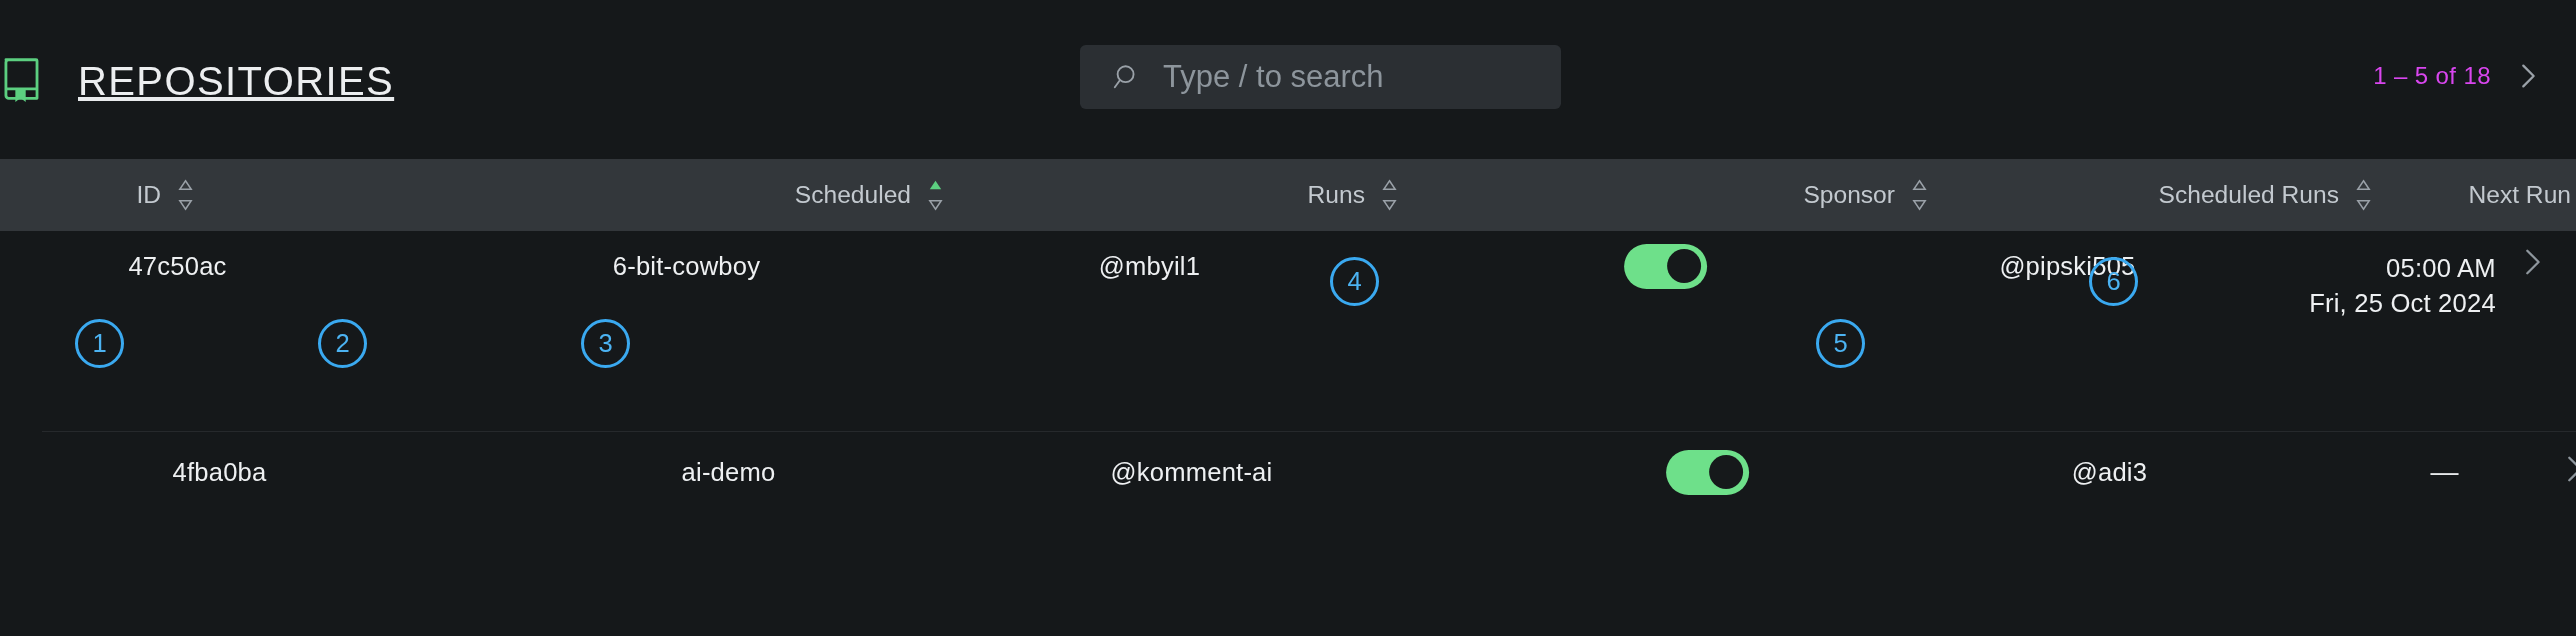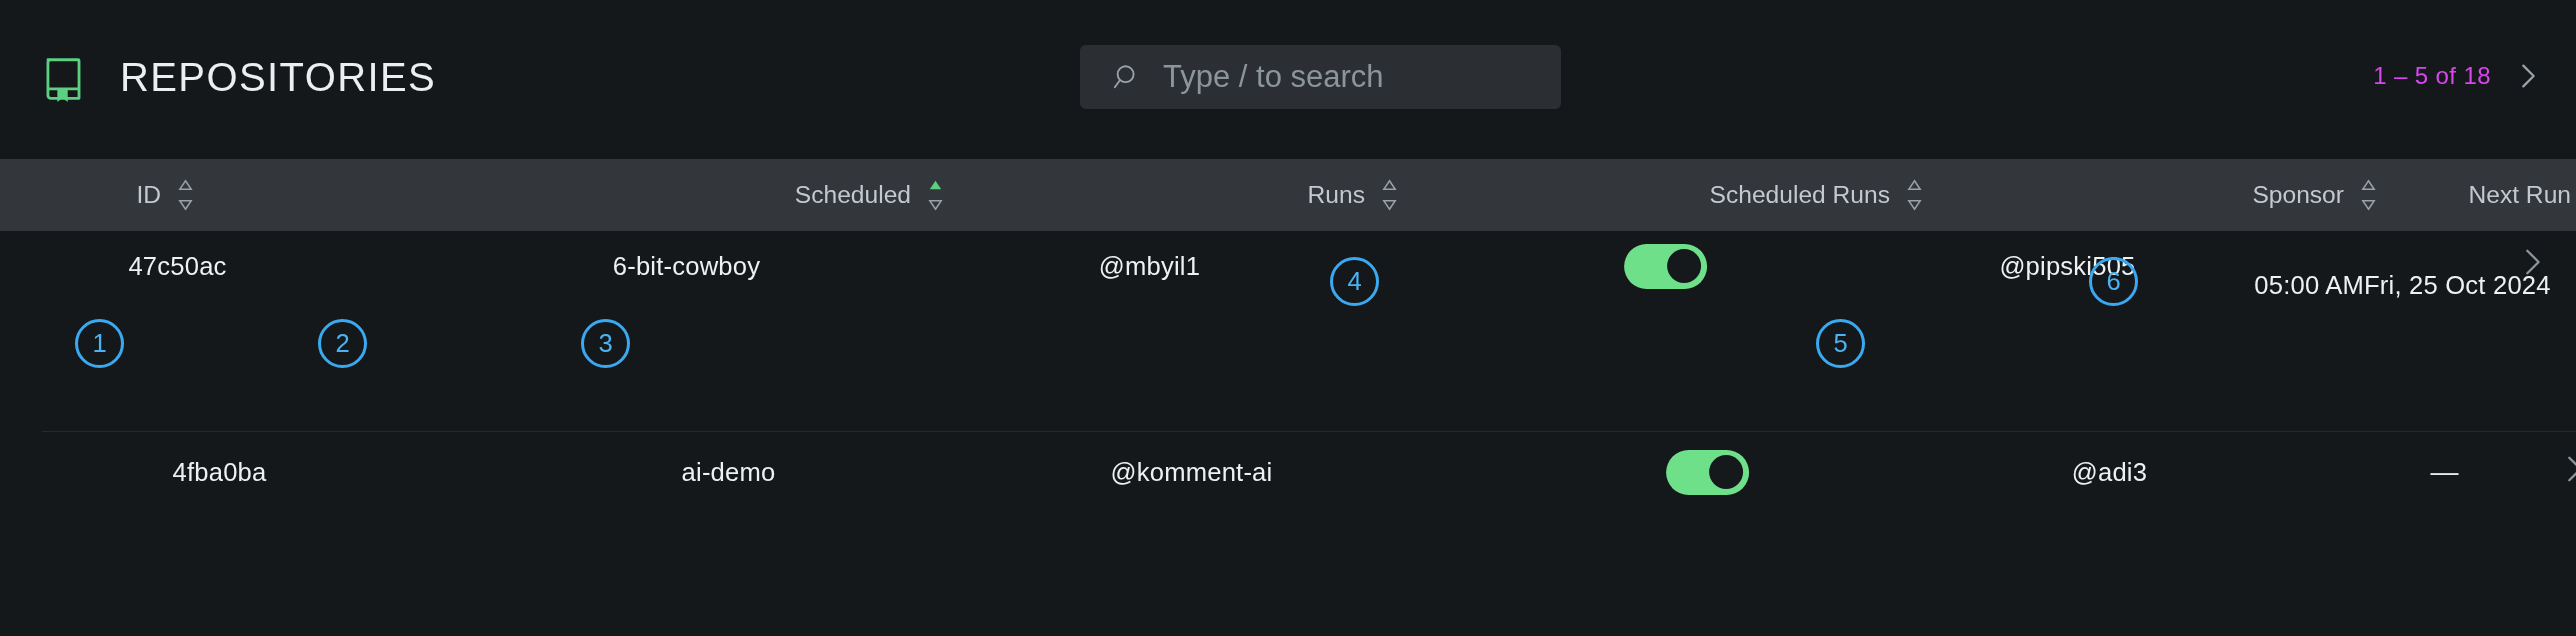--- a/index.html
+++ b/index.html
@@ -29,23 +29,23 @@
     position: absolute;
     left: 0; top: 0;
     width: 2576px;
     height: 159px;
     background: #15181a;
     display: flex;
     align-items: center;
   }
   .brand {
     display: flex;
-    align-items: flex-start;
-    padding-left: 42px;
+    align-items: flex-end;
     flex: 0 0 auto;
+    text-decoration: underline;
   }
   .brand-logo {
     width: 42px;
     height: 49px;
     display: block;
     flex: 0 0 auto;
   }
   .brand-title {
     margin-left: 36px;
     font-size: 40px;
@@ -209,21 +209,21 @@
     color: #eef0f2;
     white-space: nowrap;
     letter-spacing: 0.2px;
   }
 
   
   .row-a .cell-inner { height: 70px; }
 
   .stacked {
     display: flex;
-    flex-direction: row;
+    flex-direction: column;
     align-items: flex-end;
     justify-content: center;
     line-height: 1.38;
     margin-top: 40px;
   }
   .stacked .cell-text { margin: 0; }
 
   
   .cell.c-id      { padding-left: 0;  align-items: center; }
   .cell.c-id      .cell-inner { transform: translateX(-63px); }
@@ -355,40 +355,40 @@
     <div class="th c-owner">
       <span class="th-label">Runs</span>
       <span class="sort-icon">
         <svg viewBox="0 0 20 44" width="19" height="42" fill="none">
           <path d="M10 7 L16 16 H4 Z" stroke="#9aa1a8" stroke-width="1.6" fill="none"></path>
           <path d="M10 37 L16 28 H4 Z" stroke="#9aa1a8" stroke-width="1.6" fill="none"></path>
         </svg>
       </span>
     </div>
 
+    <div class="th c-sponsor">
+      <span class="th-label">Sponsor</span>
+      <span class="sort-icon">
+        <svg viewBox="0 0 20 44" width="19" height="42" fill="none">
+          <path d="M10 7 L16 16 H4 Z" stroke="#9aa1a8" stroke-width="1.6" fill="none"></path>
+          <path d="M10 37 L16 28 H4 Z" stroke="#9aa1a8" stroke-width="1.6" fill="none"></path>
+        </svg>
+      </span>
+    </div>
+
     <div class="th c-runs">
       <span class="th-label">Scheduled Runs</span>
       <span class="sort-icon">
         <svg viewBox="0 0 20 44" width="19" height="42" fill="none">
           <path d="M10 7 L16 16 H4 Z" stroke="#9aa1a8" stroke-width="1.6" fill="none"></path>
           <path d="M10 37 L16 28 H4 Z" stroke="#9aa1a8" stroke-width="1.6" fill="none"></path>
         </svg>
       </span>
     </div>
 
-    <div class="th c-sponsor">
-      <span class="th-label">Sponsor</span>
-      <span class="sort-icon">
-        <svg viewBox="0 0 20 44" width="19" height="42" fill="none">
-          <path d="M10 7 L16 16 H4 Z" stroke="#9aa1a8" stroke-width="1.6" fill="none"></path>
-          <path d="M10 37 L16 28 H4 Z" stroke="#9aa1a8" stroke-width="1.6" fill="none"></path>
-        </svg>
-      </span>
-    </div>
-
     <div class="th c-nextrun">
       <span class="th-label">Next Run</span>
       <span class="sort-icon">
         <svg viewBox="0 0 20 44" width="19" height="42" fill="none">
           <path d="M10 7 L16 16 H4 Z" stroke="#9aa1a8" stroke-width="1.6" fill="none"></path>
           <path d="M10 37 L16 28 H4 Z" stroke="#9aa1a8" stroke-width="1.6" fill="none"></path>
         </svg>
       </span>
     </div>
   </div>

